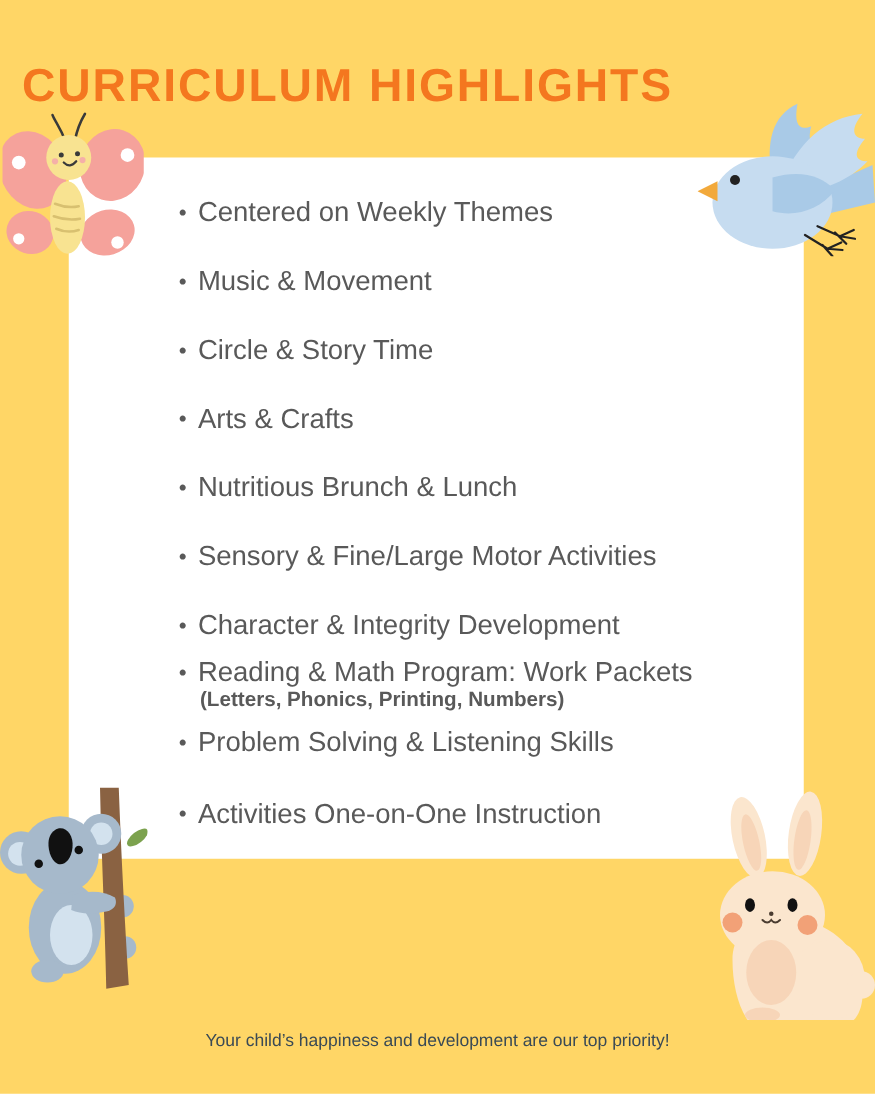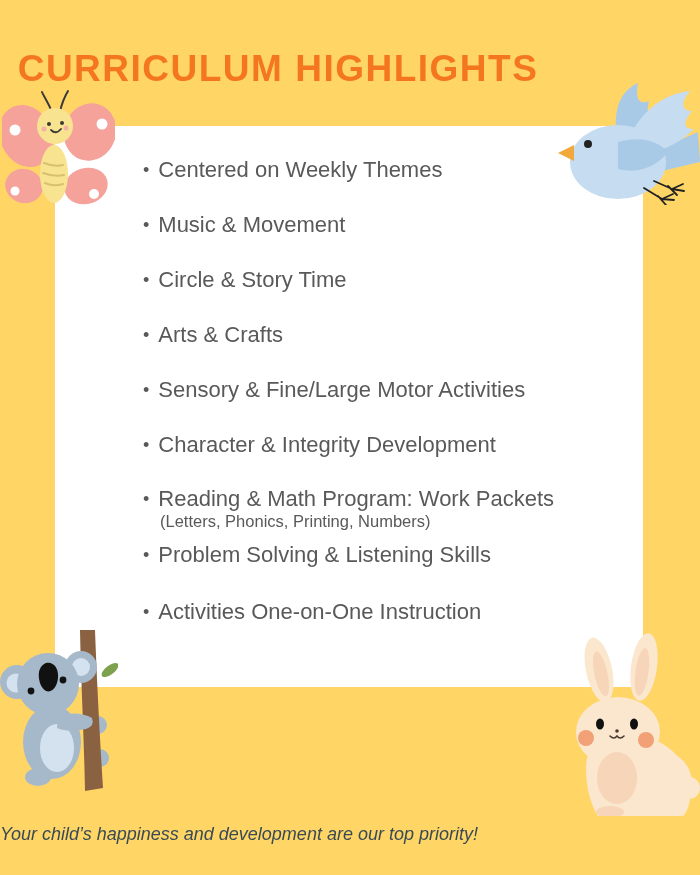--- a/index.html
+++ b/index.html
@@ -19,31 +19,31 @@
   }
   .hl-list {
     position: absolute; left: 88px; top: 33px; right: 14px;
     list-style: none; margin: 0; padding: 0;
   }
   .hl-item {
     font-size: 22px; line-height: 22px; color: #595959;
     margin: 0 0 33px 0; white-space: nowrap;
   }
   .hl-item .bullet { margin-right: 9px; font-size: 18px; vertical-align: 1px; }
-  .hl-item.tight { margin-bottom: 32px; }
+  .hl-item.tight { margin-bottom: 16px; }
   .hl-item.has-sub { margin-bottom: 14px; }
   .hl-item.after-sub { margin-bottom: 35px; }
   .sub-line {
     display: block; font-size: 16.5px; line-height: 17px;
-    margin: 3px 0 0 17px; color: #595959;
+    margin: 3px 0 0 17px; color: #595959; font-weight: bold;
   }
   .footer-note {
     position: absolute; left: 0; top: 824px; width: 700px;
-    font-size: 18px; font-weight: 500;
-    color: #3A4A55; white-space: nowrap; font-style: italic;
+    text-align: center; font-size: 14px; font-weight: 500;
+    color: #3A4A55; white-space: nowrap;
   }
   .deco { position: absolute; pointer-events: none; }
   .deco-butterfly { left: 2px;   top: 88px;  }
   .deco-bird      { left: 558px; top: 82px;  }
   .deco-koala     { left: 0px;   top: 630px; }
   .deco-bunny     { left: 572px; top: 628px; }
 </style>
 </head>
 <body>
 
@@ -55,20 +55,23 @@
       <span class="bullet">•</span><span>Centered on Weekly Themes</span>
     </li>
     <li class="hl-item">
       <span class="bullet">•</span><span>Music &amp; Movement</span>
     </li>
     <li class="hl-item">
       <span class="bullet">•</span><span>Circle &amp; Story Time</span>
     </li>
     <li class="hl-item">
       <span class="bullet">•</span><span>Arts &amp; Crafts</span>
+    </li>
+    <li class="hl-item">
+      <span class="bullet">•</span><span>Nutritious Brunch &amp; Lunch</span>
     </li>
     <li class="hl-item">
       <span class="bullet">•</span><span>Sensory &amp; Fine/Large Motor Activities</span>
     </li>
     <li class="hl-item tight">
       <span class="bullet">•</span><span>Character &amp; Integrity Development</span>
     </li>
     <li class="hl-item has-sub">
       <span class="bullet">•</span><span>Reading &amp; Math Program: Work Packets</span>
       <span class="sub-line">(Letters, Phonics, Printing, Numbers)</span>

